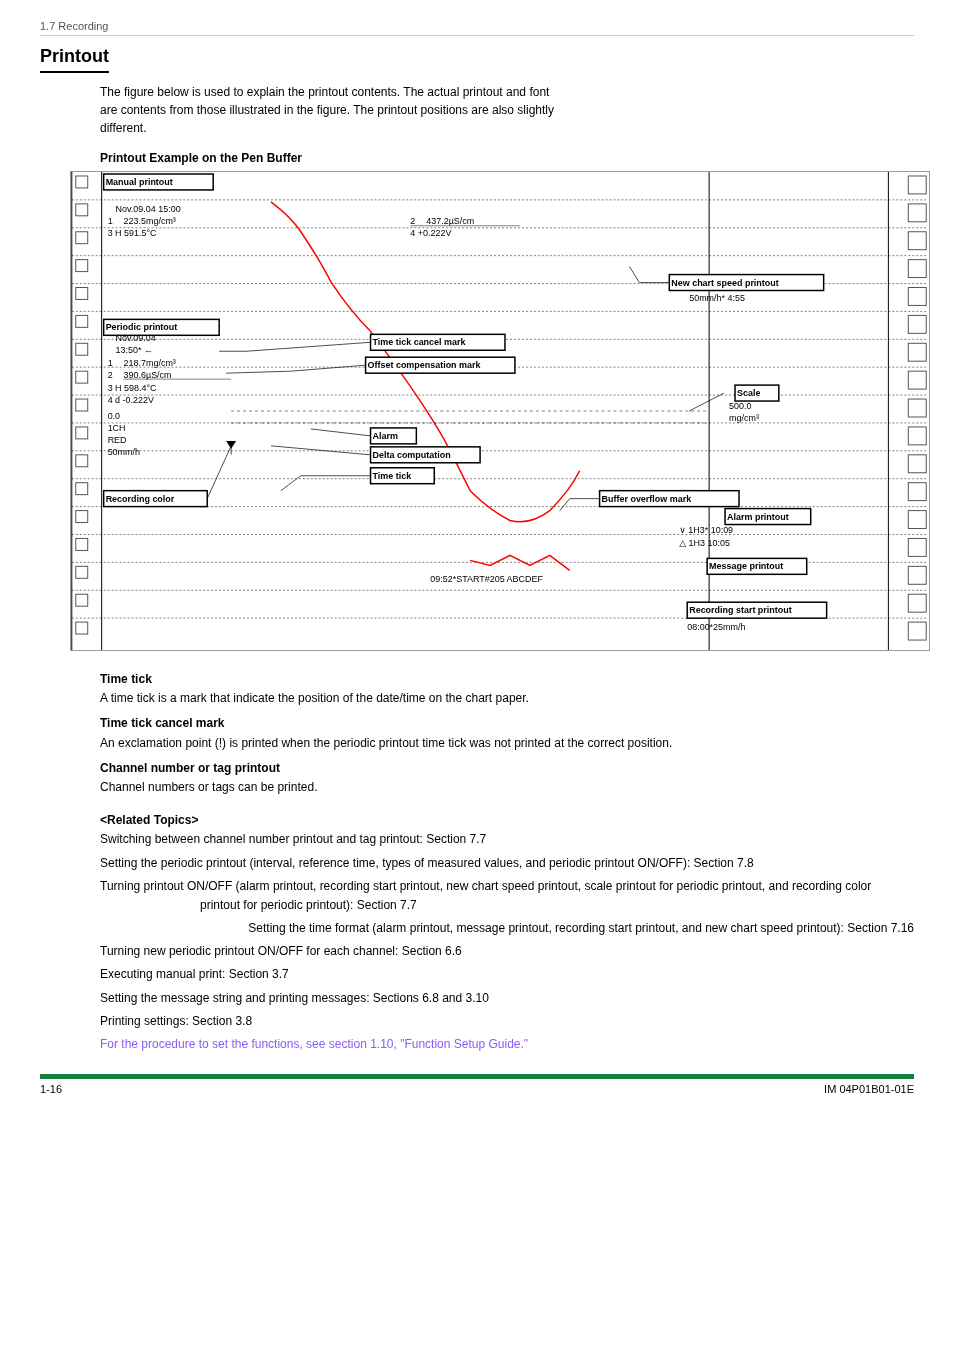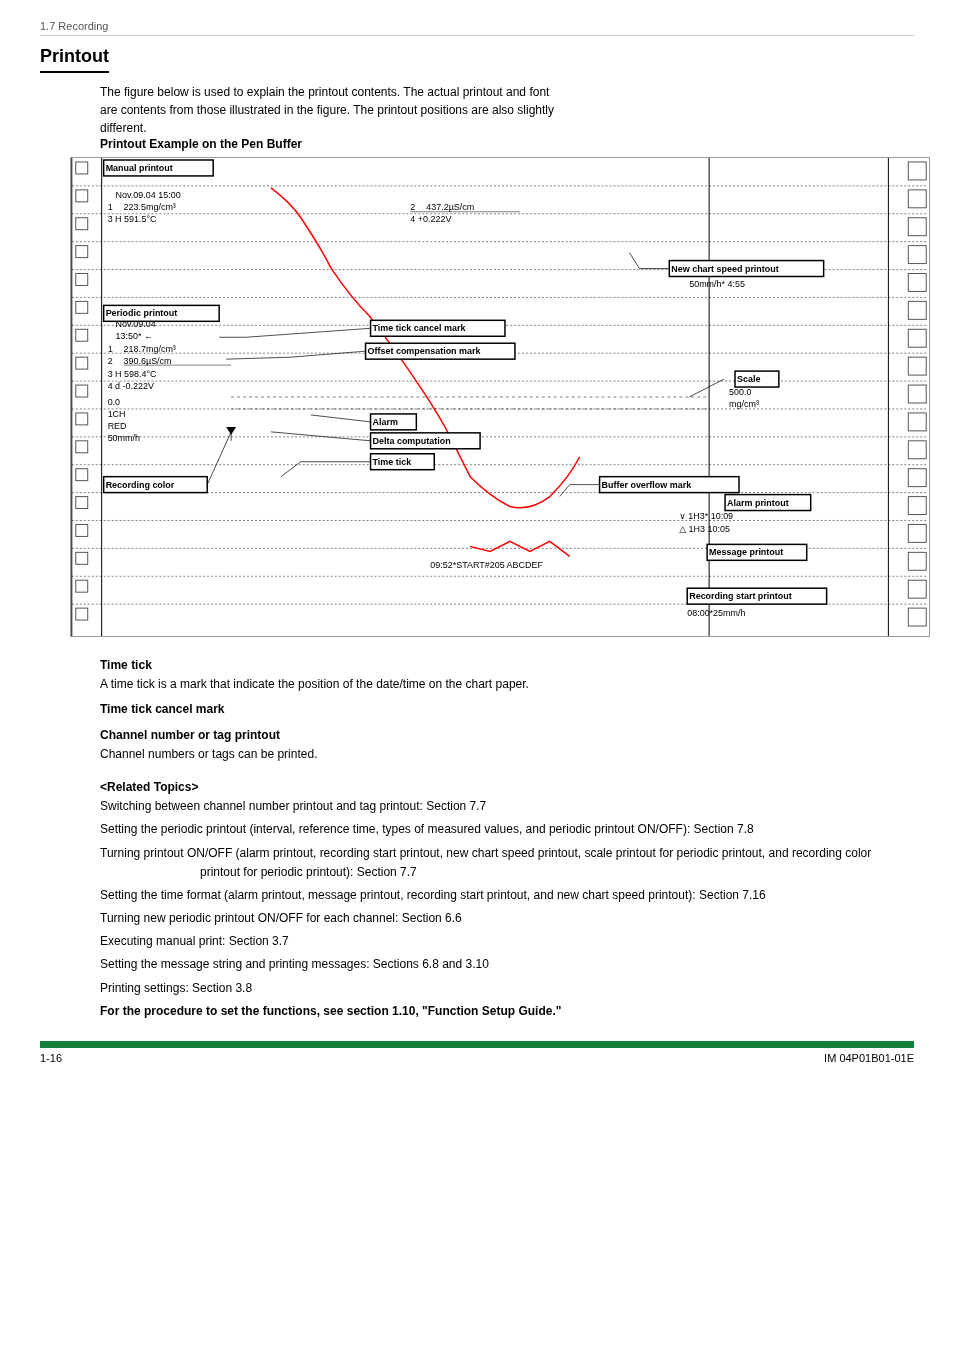--- a/index.html
+++ b/index.html
@@ -23,20 +23,21 @@
       font-size: 18px;
       font-weight: bold;
       margin-bottom: 10px;
       border-bottom: 2px solid #000;
       padding-bottom: 4px;
       display: inline-block;
     }
     .intro-text {
       font-size: 12px;
       line-height: 1.5;
+      margin-bottom: 14px;
       margin-left: 60px;
     }
     .figure-title {
       font-size: 12px;
       font-weight: bold;
       margin-bottom: 6px;
       margin-left: 60px;
     }
     .chart-container {
       margin-left: 30px;
@@ -64,29 +65,28 @@
     .related-title {
       font-weight: bold;
       margin-bottom: 0;
     }
     .related-item {
       margin-bottom: 4px;
       padding-left: 50px;
       text-indent: -50px;
     }
     .highlight-red {
-      color: #000000;
-      font-weight: bold;
+      color: #8b5cf6;
     }
     .footer-bar {
       display: flex;
       justify-content: space-between;
       margin-top: 20px;
       font-size: 11px;
-      border-top: 7px solid #15803d;
+      border-top: 5px solid #15803d;
       padding-top: 4px;
     }
     
     .diagram-svg {
       width: 860px;
       height: 480px;
     }
     line { stroke: #000; }
     text { font-family: Arial, sans-serif; }
   </style>
@@ -307,20 +307,21 @@
 </div>
 
 
 <div class="definitions">
   <div class="def-block">
     <span class="def-term">Time tick</span><br>
     <span>A time tick is a mark that indicate the position of the date/time on the chart paper.</span>
   </div>
   <div class="def-block">
     <span class="def-term">Time tick cancel mark</span><br>
+    <span>An exclamation point (!) is printed when the periodic printout time tick was not printed at the correct position.</span>
   </div>
   <div class="def-block">
     <span class="def-term">Channel number or tag printout</span><br>
     <span>Channel numbers or tags can be printed.</span>
   </div>
 </div>
 
 
 <div class="related-section">
   <div class="related-title">
@@ -328,21 +329,21 @@
   </div>
   <div class="related-item">
     <span>Switching between channel number printout and tag printout: Section 7.7</span>
   </div>
   <div class="related-item" style="padding-left:100px; text-indent:-100px;">
     <span>Setting the periodic printout (interval, reference time, types of measured values, and periodic printout ON/OFF): Section 7.8</span>
   </div>
   <div class="related-item" style="padding-left:100px; text-indent:-100px;">
     <span>Turning printout ON/OFF (alarm printout, recording start printout, new chart speed printout, scale printout for periodic printout, and recording color printout for periodic printout): Section 7.7</span>
   </div>
-  <div class="related-item" style="padding-left:100px; text-indent:-100px;">
+  <div class="related-item" style="padding-left:100px; text-indent:-100px;text-align:right;">
     <span>Setting the time format (alarm printout, message printout, recording start printout, and new chart speed printout): Section 7.16</span>
   </div>
   <div class="related-item">
     <span>Turning new periodic printout ON/OFF for each channel: Section 6.6</span>
   </div>
   <div class="related-item">
     <span>Executing manual print: Section 3.7</span>
   </div>
   <div class="related-item">
     <span>Setting the message string and printing messages: Sections 6.8 and 3.10</span>

